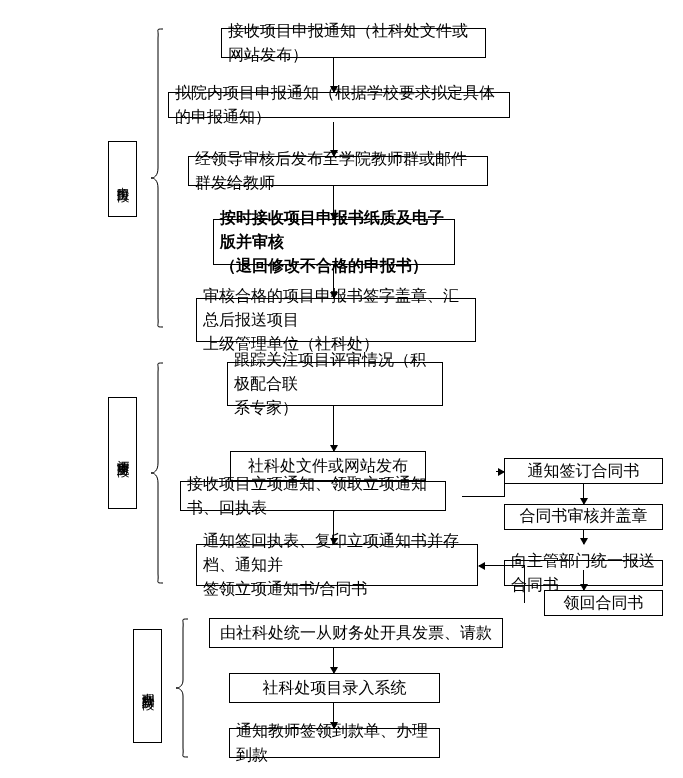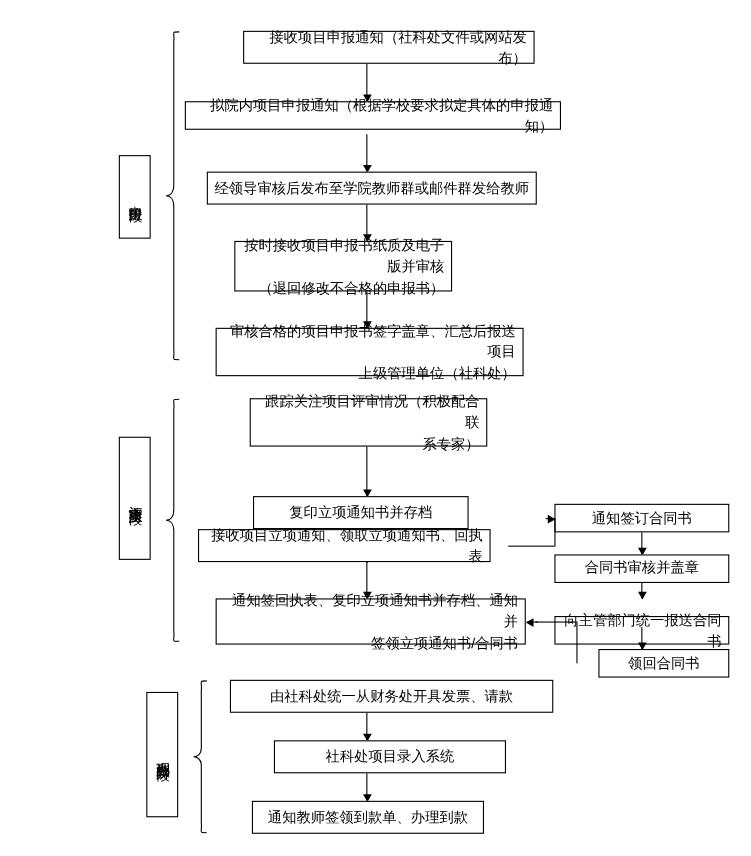--- a/index.html
+++ b/index.html
@@ -19,22 +19,22 @@
     background: #ffffff;
   }
   .node {
     position: absolute;
     box-sizing: border-box;
     border: 1px solid #000000;
     background: #ffffff;
     display: flex;
     align-items: center;
     justify-content: center;
-    text-align: right;
-    font-size: 13px;
+    text-align: left;
+    font-size: 16px;
     line-height: 1.5;
     padding: 2px 6px;
     white-space: pre-line;
   }
   .stage-label {
     position: absolute;
     box-sizing: border-box;
     border: 1px solid #000000;
     background: #ffffff;
     display: flex;
@@ -138,49 +138,49 @@
   <div class="arrow-v" style="left:333px; top:58px; height:34px;"></div>
 
   <div class="node" style="left:168px; top:92px; width:342px; height:26px;">拟院内项目申报通知（根据学校要求拟定具体的申报通知）</div>
 
   <div class="arrow-v" style="left:333px; top:122px; height:34px;"></div>
 
   <div class="node" style="left:188px; top:156px; width:300px; height:30px;">经领导审核后发布至学院教师群或邮件群发给教师</div>
 
   <div class="arrow-v" style="left:333px; top:186px; height:33px;"></div>
 
-  <div class="node" style="left:213px; top:219px; width:198px; height:46px;">按时接收项目申报书纸质及电子版并审核
+  <div class="node" style="left:213px; top:219px; width:242px; height:46px;font-weight:bold;">按时接收项目申报书纸质及电子版并审核
 （退回修改不合格的申报书）</div>
 
   <div class="arrow-v" style="left:333px; top:265px; height:33px;"></div>
 
   <div class="node" style="left:196px; top:298px; width:280px; height:44px;">审核合格的项目申报书签字盖章、汇总后报送项目
 上级管理单位（社科处）</div>
 
   <div class="node" style="left:227px; top:362px; width:216px; height:44px;">跟踪关注项目评审情况（积极配合联
 系专家）</div>
 
   <div class="arrow-v" style="left:333px; top:406px; height:45px;"></div>
 
-  <div class="node" style="left:230px; top:451px; width:196px; height:30px;">复印立项通知书并存档</div>
+  <div class="node" style="left:230px; top:451px; width:196px; height:30px;">社科处文件或网站发布</div>
 
   <div class="arrow-v" style="left:333px; top:481px; height:30px;"></div>
 
   <div class="node" style="left:180px; top:481px; width:266px; height:30px;">接收项目立项通知、领取立项通知书、回执表</div>
 
   <div class="arrow-v" style="left:333px; top:511px; height:33px;"></div>
 
   <div class="node" style="left:196px; top:544px; width:282px; height:42px;">通知签回执表、复印立项通知书并存档、通知并
 签领立项通知书/合同书</div>
 
   <div class="node" style="left:209px; top:618px; width:294px; height:30px;">由社科处统一从财务处开具发票、请款</div>
 
   <div class="arrow-v" style="left:333px; top:648px; height:25px;"></div>
 
-  <div class="node" style="left:229px; top:673px; width:211px; height:30px;margin-left:20px;">社科处项目录入系统</div>
+  <div class="node" style="left:229px; top:673px; width:211px; height:30px;">社科处项目录入系统</div>
 
   <div class="arrow-v" style="left:333px; top:703px; height:25px;"></div>
 
   <div class="node" style="left:229px; top:728px; width:211px; height:30px;">通知教师签领到款单、办理到款</div>
 
   <div class="node" style="left:504px; top:458px; width:159px; height:26px;">通知签订合同书</div>
 
   <div class="arrow-v" style="left:583px; top:484px; height:20px;"></div>
 
   <div class="node" style="left:504px; top:504px; width:159px; height:26px;font-family:Liberation Mono, monospace;">合同书审核并盖章</div>

